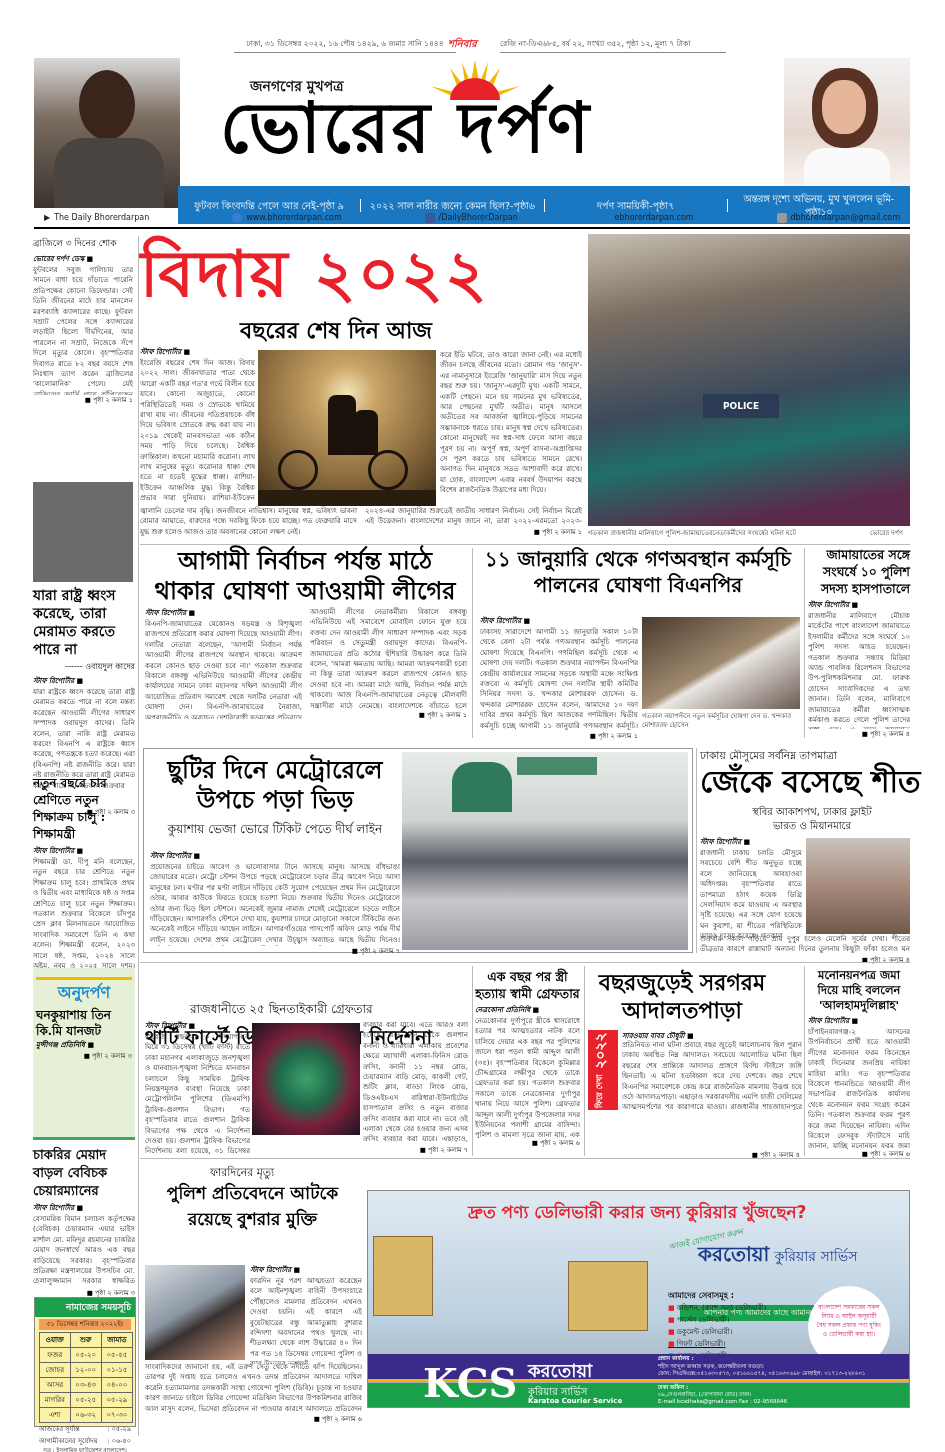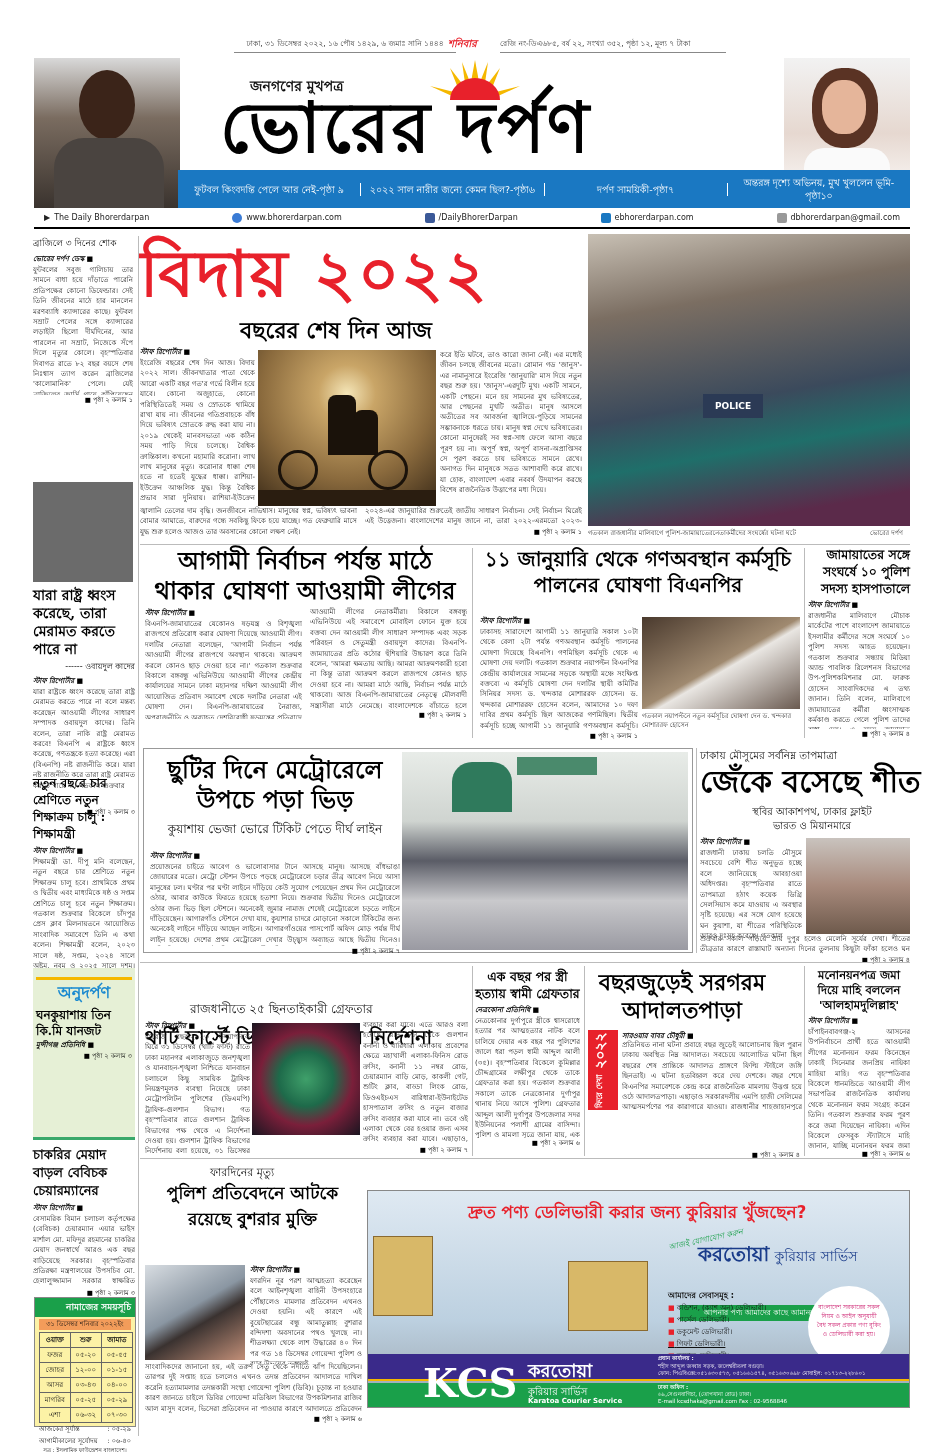--- a/index.html
+++ b/index.html
@@ -51,21 +51,21 @@
         <polygon points="100,26 78,36 76,32"></polygon>
         <polygon points="42,2 50,22 45,23"></polygon>
         <polygon points="68,2 65,23 60,22"></polygon>
     </g>
     <path d="M30,40 A25,22 0 0 1 80,40 Z" fill="#e8212b"></path>
   </svg>
 </div>
 <div class="abs" style="left:250px;top:75px;font-size:14px;font-weight:bold;">জনগণের মুখপত্র</div>
 <div class="abs hl" style="left:220px;top:88px;font-size:70px;letter-spacing:2px;line-height:80px;">ভোরের দর্পণ</div>
 
-<div class="abs blueband" style="left:178px;top:170px;width:732px;height:38px;">
+<div class="abs blueband" style="left:178px;top:186px;width:732px;height:38px;">
   <div class="cell">ফুটবল কিংবদন্তি পেলে আর নেই-পৃষ্ঠা ৯</div>
   <div class="cell">২০২২ সাল নারীর জন্যে কেমন ছিল?-পৃষ্ঠা৬</div>
   <div class="cell">দর্পণ সাময়িকী-পৃষ্ঠা৭</div>
   <div class="cell">অন্তরঙ্গ দৃশ্যে অভিনয়, মুখ খুললেন ভূমি-পৃষ্ঠা১০</div>
 </div>
 
 <div class="abs sitebar" style="left:34px;top:208px;width:876px;height:21px;justify-content:space-between;padding:0 10px;">
   <span>
       <span style="font-size:8px;">▶</span>
       <span>The Daily Bhorerdarpan</span>
@@ -114,21 +114,21 @@
 </div>
 <div class="abs" style="left:140px;top:506px;width:442px;display:flex;gap:8px;">
   <div class="body-text" style="width:217px;height:30px;">জ্বালানি তেলের দাম বৃদ্ধি। জনজীবনে নাভিশ্বাস। মানুষের স্বপ্ন, ভবিষ্যৎ ভাবনা বোমার আঘাতে, বারুদের গন্ধে সবকিছু ফিকে হয়ে যাচ্ছে। গত ফেব্রুয়ারি মাসে যুদ্ধ শুরু হলেও আজও তার অবসানের কোনো লক্ষণ নেই।</div>
   <div style="width:217px;">
     <div class="body-text" style="height:21px;">২০২৪-এর জানুয়ারির শুরুতেই জাতীয় সাধারণ নির্বাচন। সেই নির্বাচন ঘিরেই এই উত্তেজনা। বাংলাদেশের মানুষ জানে না, তারা ২০২২-এরমতো ২০২৩-কেবিদায় জানাতে পারবে কি না।</div>
     <div class="contd">■ পৃষ্ঠা ২ কলাম ১</div>
   </div>
 </div>
 
 <div class="abs photo" style="left:588px;top:234px;width:322px;height:292px;background:linear-gradient(170deg,#c8c0b4 0%,#7b6e62 25%,#3b4a5c 55%,#1f6f6a 70%,#5b2a4a 90%);">
-  <div style="position:absolute;left:115px;top:160px;width:60px;height:24px;background:#2b3a55;color:#fff;font-size:9px;font-weight:bold;text-align:center;line-height:24px;">POLICE</div>
+  <div style="position:absolute;left:115px;top:160px;width:76px;height:24px;background:#2b3a55;color:#fff;font-size:9px;font-weight:bold;text-align:center;line-height:24px;">POLICE</div>
 </div>
 <div class="abs" style="left:588px;top:528px;font-size:6.5px;color:#333;">গতকাল রাজধানীর মালিবাগে পুলিশ-জামায়াতেরনেতাকর্মীদের সংঘর্ষের ঘটনা ঘটে</div>
 <div class="abs" style="left:870px;top:528px;font-size:6.5px;color:#333;">ভোরের দর্পণ</div>
 
 <div class="hrule" style="left:140px;top:544px;width:770px;"></div>
 
 <div class="abs" style="left:33px;top:586px;width:102px;">
   <div class="hl" style="font-size:14px;line-height:18px;">যারা রাষ্ট্র ধ্বংস করেছে, তারা মেরামত করতে পারে না</div>
   <div style="font-size:8px;text-align:right;margin-top:2px;">------ ওবায়দুল কাদের</div>
   <div class="byline" style="margin-top:2px;">স্টাফ রিপোর্টার ■</div>

